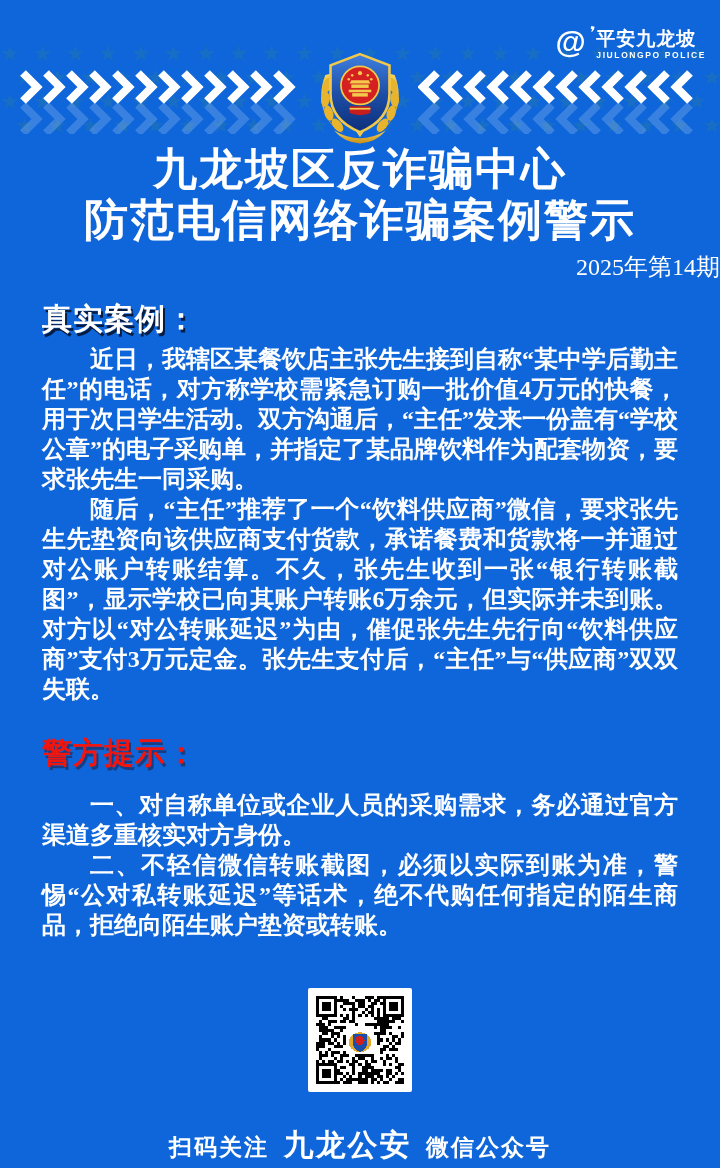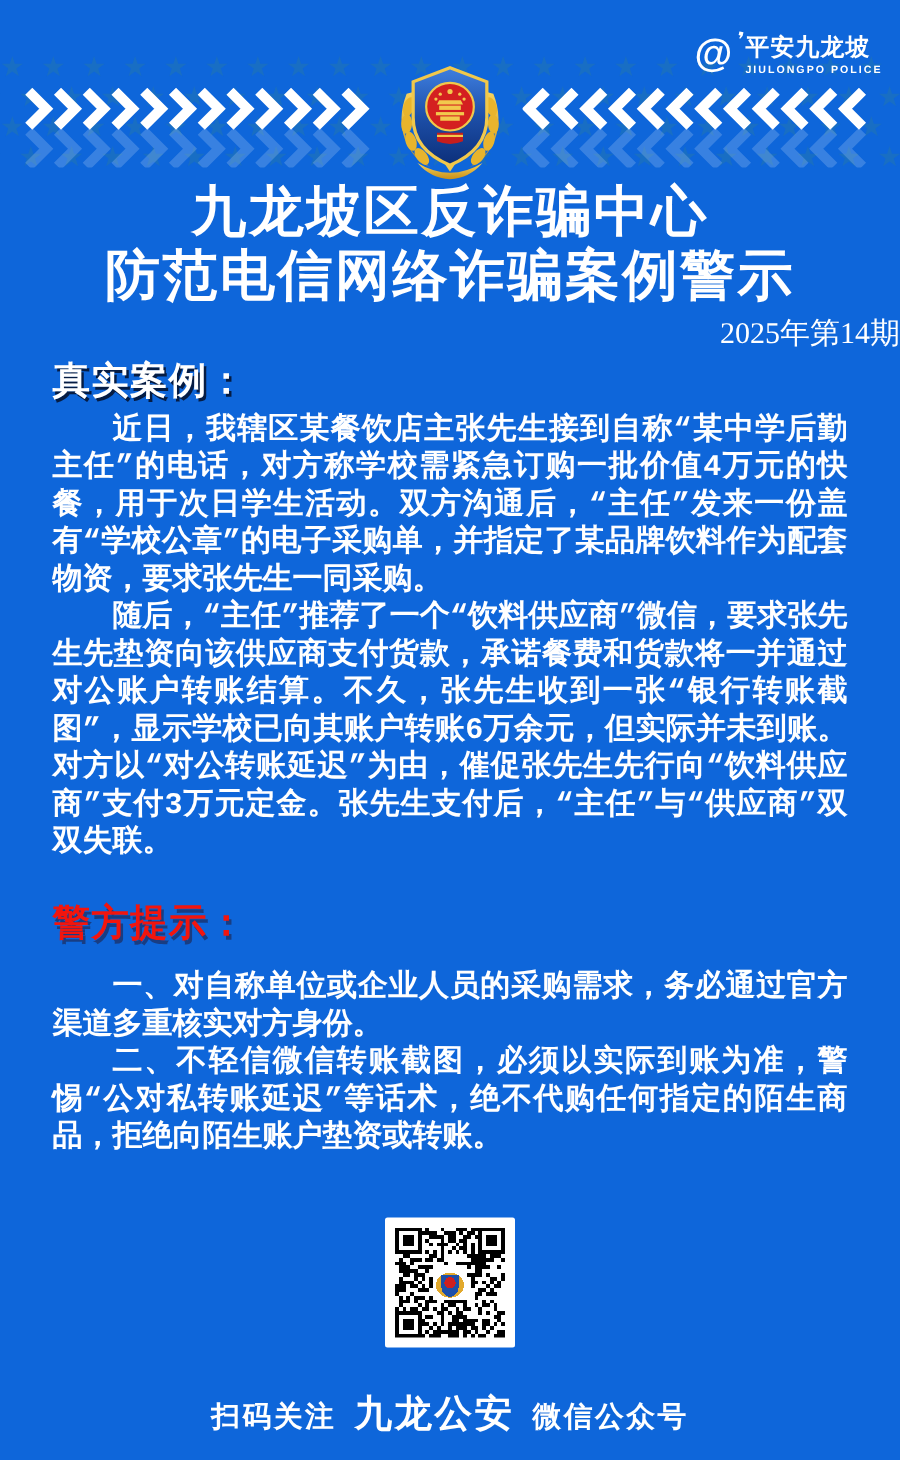--- a/index.html
+++ b/index.html
@@ -56,30 +56,30 @@
   .issue{
     margin-top:9px;text-align:right;color:#fff;
     font-family:"Liberation Serif","DejaVu Serif",serif;
     font-size:24px;line-height:29px;font-weight:normal;
   }
 
   
   .content{padding:0 42px;}
   .sec-heading{
     font-size:30px;font-weight:900;letter-spacing:1px;line-height:34px;
-    color:#fff;margin:6px 0 8px 0;
+    color:#fff;margin:20px 0 8px 0;
     text-shadow:2px 3px 0 rgba(5,15,40,.85);
   }
   .sec-heading.tips{
     color:#f2150d;margin-top:32px;margin-bottom:20px;
     text-shadow:2px 3px 0 rgba(40,0,0,.4);
   }
   .para{
     margin:0;color:#fff;
-    font-family:Liberation Mono, monospace;
+    font-family:Liberation Serif, serif;
     font-size:24px;line-height:30px;font-weight:600;
     text-align:justify;text-indent:2em;
   }
 
   
   .qr-wrap{margin-top:48px;display:flex;justify-content:center;}
   .qr-box{
     width:88px;height:88px;background:#fff;padding:8px;border-radius:2px;
   }
   .footer-line{

